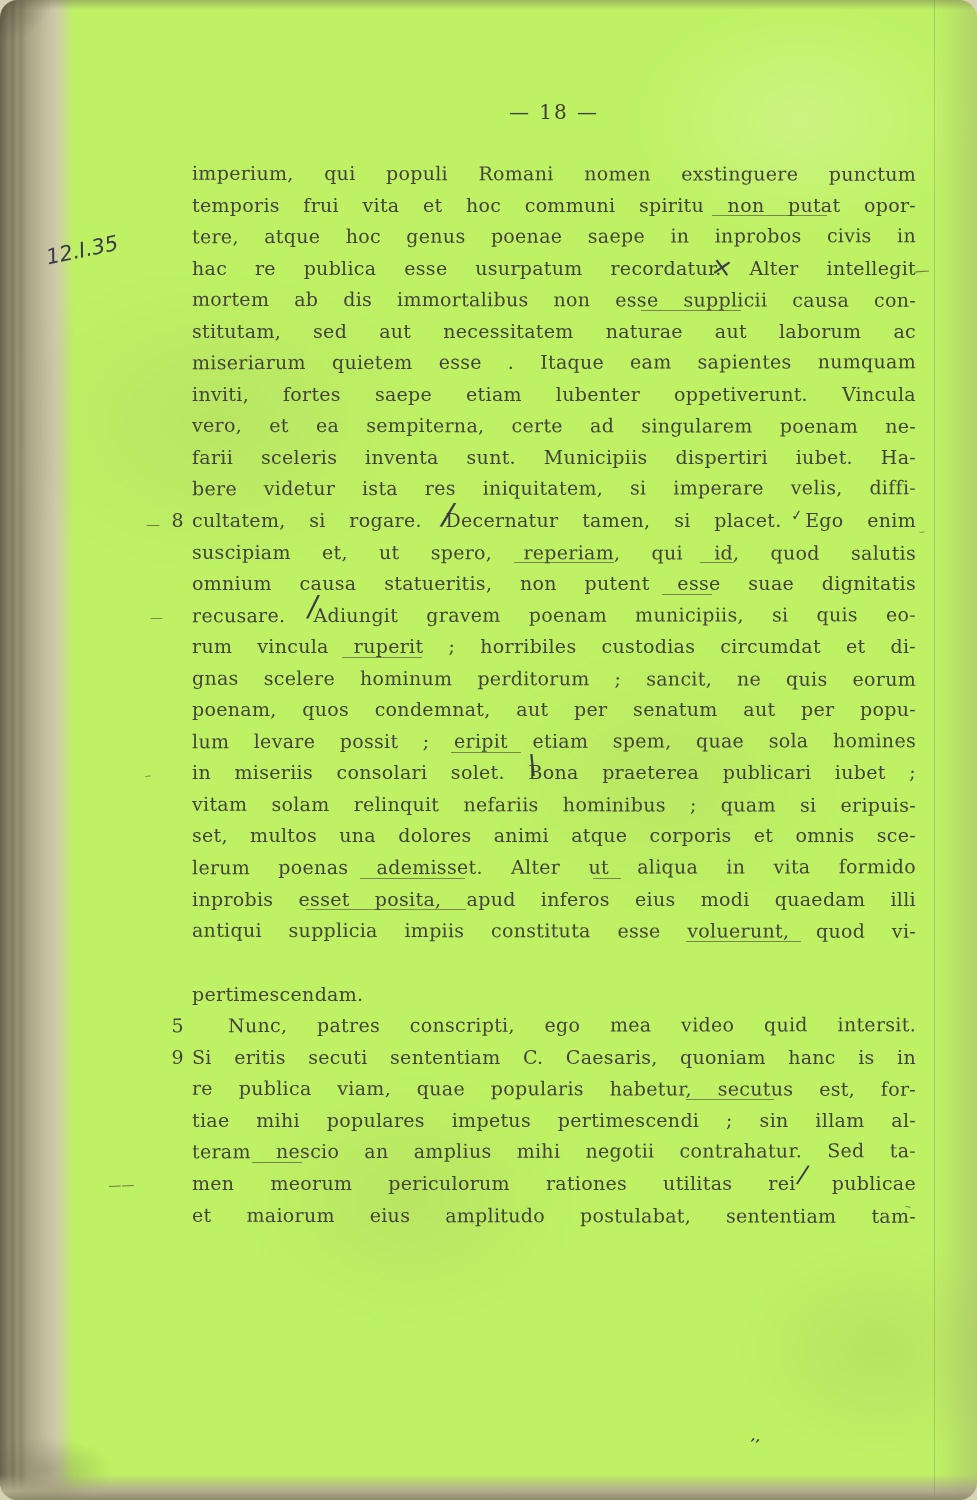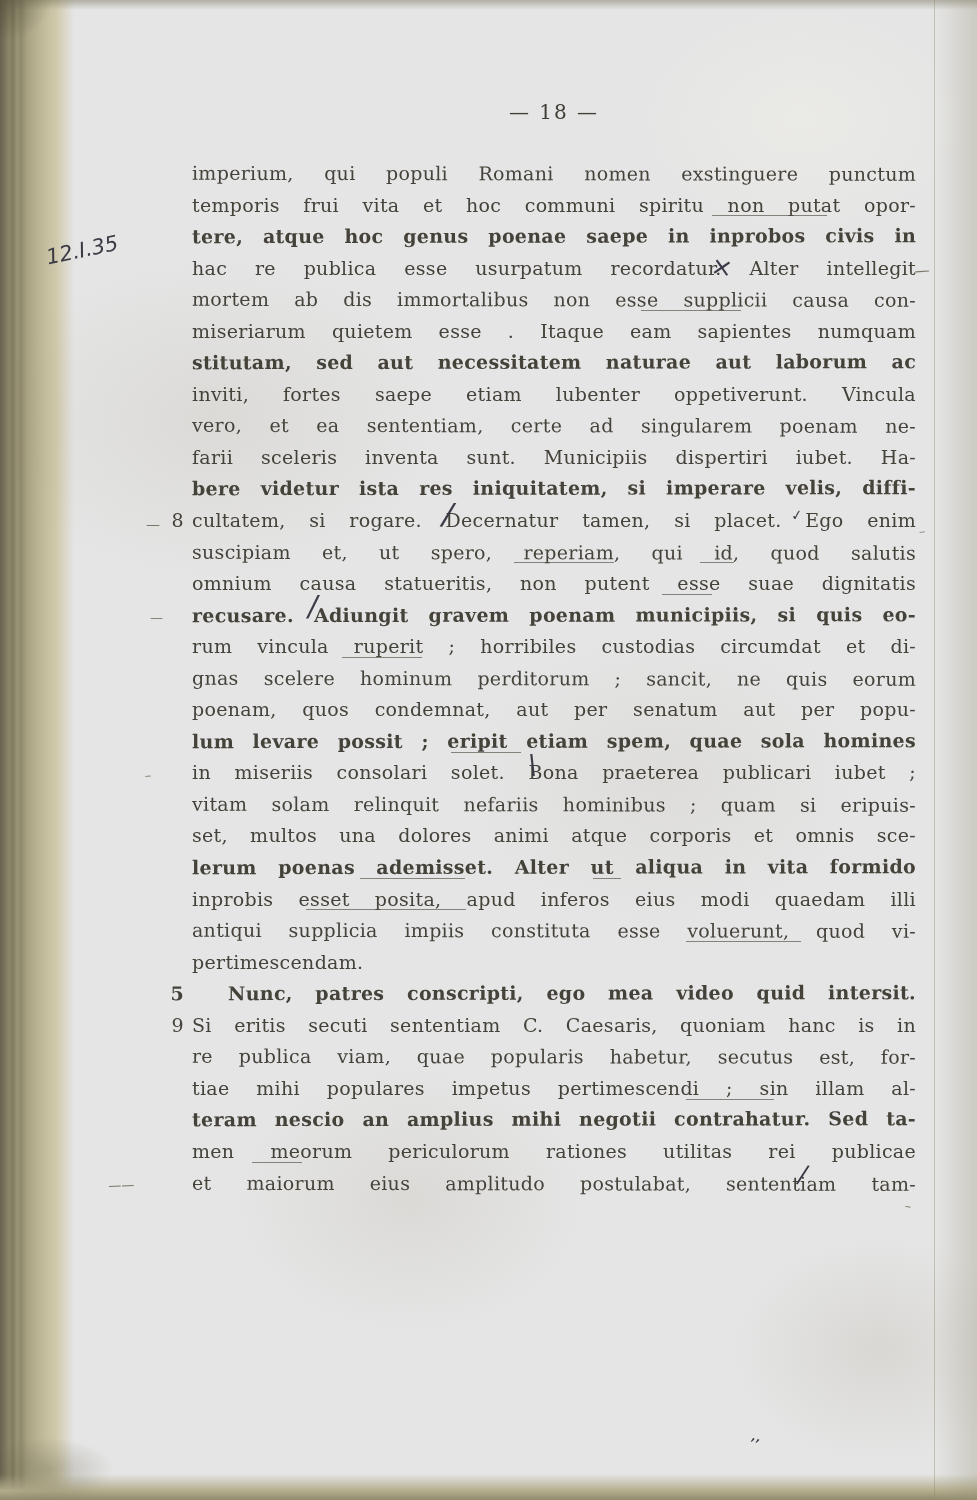--- a/index.html
+++ b/index.html
@@ -7,23 +7,24 @@
     padding: 0;
     width: 977px;
     height: 1500px;
     background: #d7d1b5;
     overflow: hidden;
   }
   .page {
     position: relative;
     width: 977px;
     height: 1500px;
-    background: #e5e5e5;
+    background: #bef264;
     overflow: hidden;
     font-family: "DejaVu Serif", serif;
+    border-radius: 18px;
   }
   
   .mottle {
     position: absolute;
     inset: 0;
     pointer-events: none;
     background-image:
       radial-gradient(240px 170px at 82% 8%,  rgba(255,252,235,0.22), transparent 70%),
       radial-gradient(320px 230px at 22% 28%, rgba(130,120,90,0.10), transparent 70%),
       radial-gradient(280px 210px at 68% 52%, rgba(130,120,90,0.08), transparent 70%),
@@ -68,27 +69,27 @@
     letter-spacing: 0.3px;
     color: #45423a;
   }
   .line {
     position: relative;
     height: 31.55px;
     line-height: 31.55px;
     overflow: visible;
   }
   .line:nth-child(4n+1) { transform: translateY(0.3px) rotate(0.08deg); }
-  .line:nth-child(4n+3) { transform: translateY(-0.3px) rotate(-0.08deg); font-weight: bold; }
+  .line:nth-child(4n+3) { transform: translateY(-0.3px) rotate(-0.08deg); }
   .line-text {
     display: block;
     text-align: justify;
     text-align-last: justify;
   }
-  .line.align-left .line-text { text-align: left; text-align-last: left; }
+  .line.align-left .line-text { text-align: left; text-align-last: left; margin-top: 32px; }
   .line.has-indent .line-text { text-indent: 36px; }
   .margin-num {
     position: absolute;
     left: -32px; top: 0;
     width: 24px;
     text-align: right;
     font-size: 19px;
     color: #45423a;
   }
   .annotation-layer { position: absolute; inset: 0; pointer-events: none; }
@@ -135,33 +136,33 @@
       <div class="line">
       <span class="margin-num"></span>
       <span class="line-text">hac re publica esse usurpatum recordatur. Alter intellegit</span>
     </div>
       <div class="line">
       <span class="margin-num"></span>
       <span class="line-text">mortem ab dis immortalibus non esse supplicii causa con-</span>
     </div>
       <div class="line">
       <span class="margin-num"></span>
+      <span class="line-text">stitutam, sed aut necessitatem naturae aut laborum ac</span>
+    </div>
+      <div class="line">
+      <span class="margin-num"></span>
       <span class="line-text">miseriarum quietem esse . Itaque eam sapientes numquam</span>
     </div>
       <div class="line">
       <span class="margin-num"></span>
-      <span class="line-text">stitutam, sed aut necessitatem naturae aut laborum ac</span>
-    </div>
-      <div class="line">
-      <span class="margin-num"></span>
       <span class="line-text">inviti, fortes saepe etiam lubenter oppetiverunt. Vincula</span>
     </div>
       <div class="line">
       <span class="margin-num"></span>
-      <span class="line-text">vero, et ea sententiam, certe ad singularem poenam ne-</span>
+      <span class="line-text">vero, et ea sempiterna, certe ad singularem poenam ne-</span>
     </div>
       <div class="line">
       <span class="margin-num"></span>
       <span class="line-text">farii sceleris inventa sunt. Municipiis dispertiri iubet. Ha-</span>
     </div>
       <div class="line">
       <span class="margin-num"></span>
       <span class="line-text">bere videtur ista res iniquitatem, si imperare velis, diffi-</span>
     </div>
       <div class="line has-margin">

